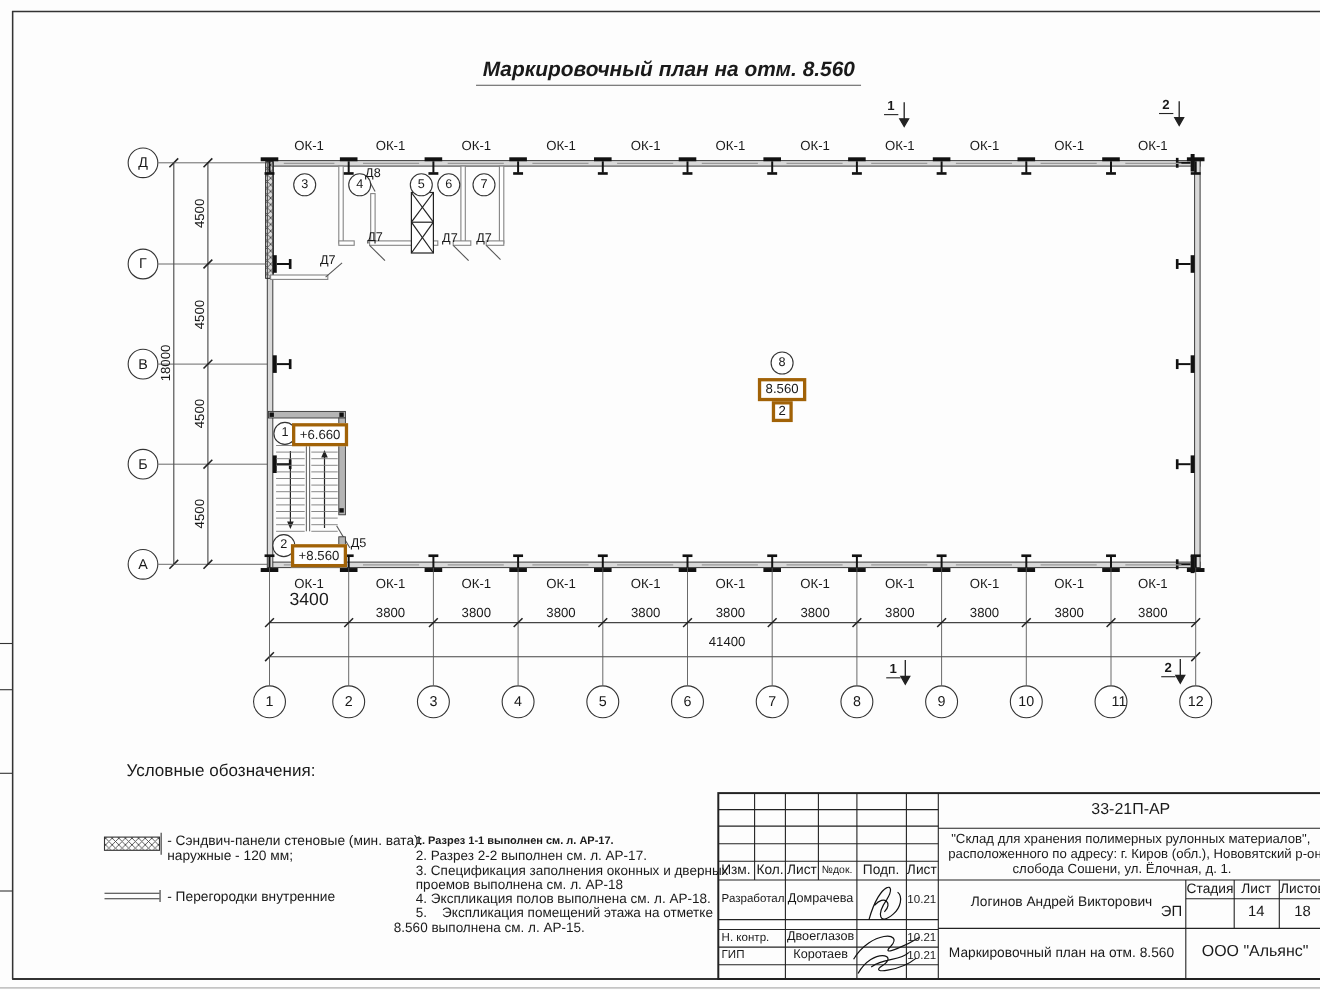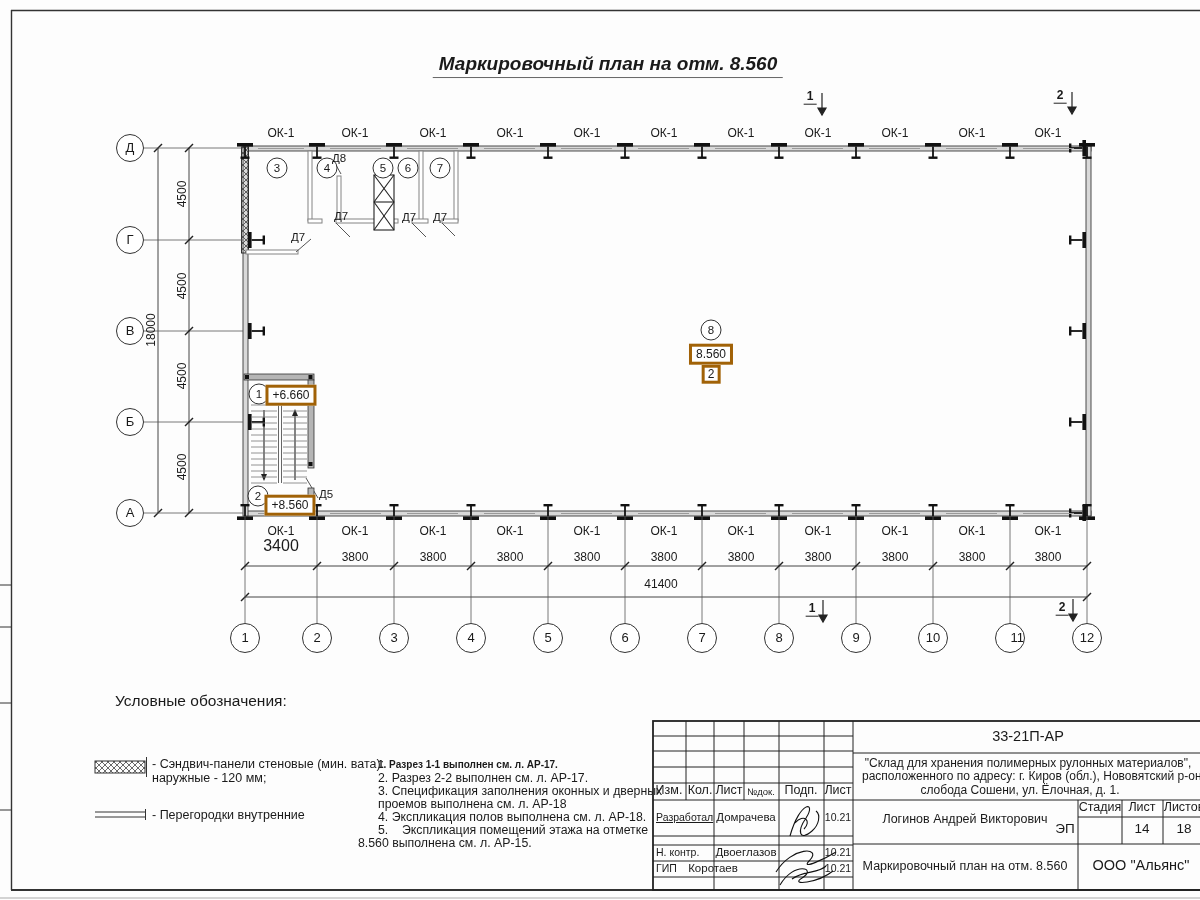--- a/index.html
+++ b/index.html
@@ -389,28 +389,28 @@
   <span class="tl pre" style="left:378px;top:824px;font-size:12.3px;">5.    Экспликация помещений этажа на отметке</span>
   <span class="tl pre" style="left:358px;top:837px;font-size:12.3px;">8.560 выполнена см. л. АР-15.</span>
 
   <span class="t" style="left:669px;top:791px;font-size:12.5px;">Изм.</span>
   <span class="t" style="left:700px;top:791px;font-size:12.5px;">Кол.</span>
   <span class="t" style="left:729px;top:791px;font-size:12.5px;">Лист</span>
   <span class="t" style="left:761px;top:792px;font-size:9.5px;">№док.</span>
   <span class="t" style="left:801px;top:791px;font-size:12.5px;">Подп.</span>
   <span class="t" style="left:838px;top:791px;font-size:12.5px;">Лист</span>
 
-  <span class="tl" style="left:656px;top:812px;font-size:10.5px;text-decoration:underline;">Разработал</span>
+  <span class="tl" style="left:656px;top:812px;font-size:10.5px;">Разработал</span>
   <span class="t" style="left:746px;top:817px;font-size:11.5px;">Домрачева</span>
   <span class="t" style="left:838px;top:818px;font-size:10.5px;">10.21</span>
   <span class="tl" style="left:656px;top:847px;font-size:10.5px;">Н. контр.</span>
   <span class="t" style="left:746px;top:852px;font-size:11.5px;">Двоеглазов</span>
   <span class="t" style="left:838px;top:853px;font-size:10.5px;">10.21</span>
   <span class="tl" style="left:656px;top:863px;font-size:10.5px;">ГИП</span>
-  <span class="t" style="left:713px;top:868px;font-size:11.5px;text-align:right;">Коротаев</span>
+  <span class="t" style="left:746px;top:868px;font-size:11.5px;text-align:right;">Коротаев</span>
   <span class="t" style="left:838px;top:869px;font-size:10.5px;">10.21</span>
 
   <span class="t" style="left:1028px;top:737px;font-size:14.5px;text-align:center;">33-21П-АР</span>
   <span class="t" style="left:1028px;top:763px;font-size:12px;">"Склад для хранения полимерных рулонных материалов",</span>
   <span class="tl" style="left:862px;top:770px;font-size:12px;">расположенного по адресу: г. Киров (обл.), Нововятский р-он, те</span>
   <span class="t" style="left:1020px;top:790px;font-size:12px;">слобода Сошени, ул. Ёлочная, д. 1.</span>
   <span class="t" style="left:965px;top:820px;font-size:12.5px;">Логинов Андрей Викторович</span>
   <span class="t" style="left:965px;top:867px;font-size:12.5px;">Маркировочный план на отм. 8.560</span>
   <span class="t" style="left:1100px;top:808px;font-size:12.5px;">Стадия</span>
   <span class="t" style="left:1142px;top:808px;font-size:12.5px;">Лист</span>

